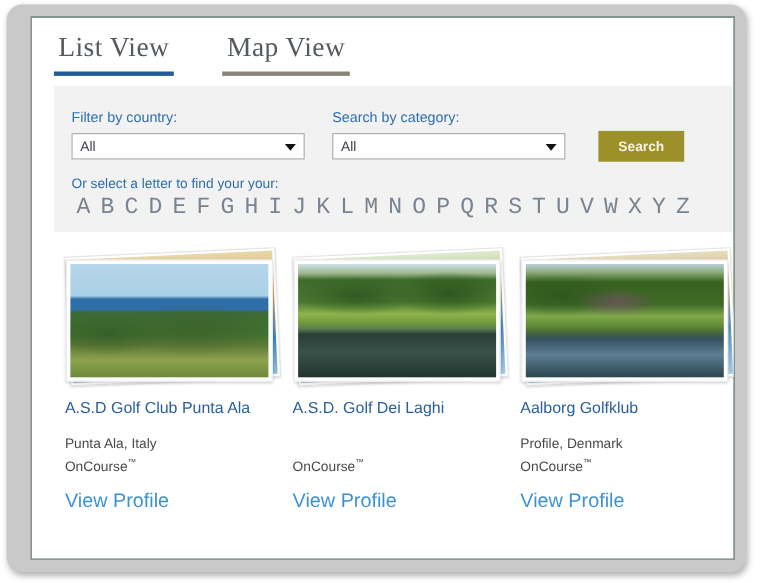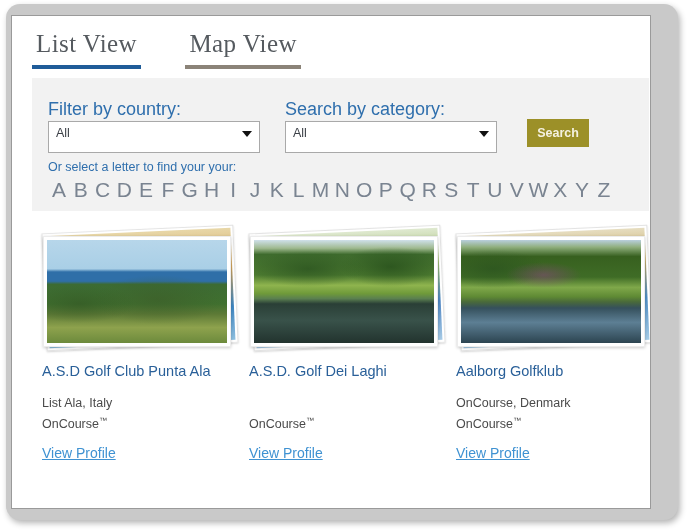--- a/index.html
+++ b/index.html
@@ -19,21 +19,21 @@
     top: 4px;
     width: 672px;
     height: 516px;
     border-radius: 14px;
     background: #c9c9c9;
     box-shadow: 2px 3px 6px rgba(0,0,0,0.30);
     overflow: hidden;
   }
   #frame-inner {
     position: absolute;
-    left: 5px;
+    left: 22px;
     top: 11px;
     width: 640px;
     height: 494px;
     background: #14532d;
     border: 1px solid #9a9a9a;
     box-sizing: border-box;
     overflow: hidden;
   }
 
   #page {
@@ -70,29 +70,29 @@
   #filter-panel {
     position: absolute;
     left: 20px;
     top: 62px;
     width: 617px;
     height: 133px;
     background: #f2f2f2;
   }
   .filter-label {
     position: absolute;
-    font-size: 18px;
+    font-size: 13px;
     color: #2f6fad;
   }
   #country-label  { left: 16px; top: 21px; }
   #category-label { left: 253px; top: 21px; }
 
   .sel {
     position: absolute;
-    height: 32px;
+    height: 24px;
     background: #ffffff;
     border: 1px solid #a9a9a9;
     box-sizing: border-box;
     font-size: 12.5px;
     color: #333a44;
     cursor: pointer;
   }
   .sel .sel-val {
     position: absolute;
     left: 7px;
@@ -109,21 +109,21 @@
     border-right: 5px solid transparent;
     border-top: 6px solid #111111;
   }
   #country-select  { left: 16px;  top: 43px; width: 212px; }
   #category-select { left: 253px; top: 43px; width: 212px; }
 
   #search-button {
     position: absolute;
     left: 495px;
     top: 41px;
-    width: 62px;
+    width: 78px;
     height: 28px;
     background: #9c9028;
     border: none;
     color: #f4f1e0;
     font-size: 12.5px;
     font-family: "Liberation Sans", sans-serif;
     font-weight: bold;
     cursor: pointer;
     padding: 0;
   }
@@ -133,21 +133,21 @@
     left: 16px;
     top: 82px;
     font-size: 12.5px;
     color: #2f6fad;
   }
   #alphabet {
     position: absolute;
     left: 16px;
     top: 100px;
     width: 585px;
-    font-family: Liberation Sans, sans-serif;
+    font-family: Liberation Mono, monospace;
     font-size: 21px;
     color: #7a8491;
     letter-spacing: 0px;
     white-space: nowrap;
   }
   #alphabet .letter {
     display: inline-block;
     width: 21.8px;
     text-align: center;
     cursor: pointer;
@@ -231,24 +231,23 @@
     width: 200px;
     font-size: 12.5px;
     line-height: 17px;
     color: #4a4a4a;
   }
   .card-meta .tm { font-size: 8px; vertical-align: super; }
   .card-link {
     position: absolute;
     top: 222px;
     left: 2px;
-    font-size: 14px;
+    font-size: 18px;
     color: #3f92d2;
     cursor: pointer;
-    text-decoration: underline;
   }
 
   
   .scene-sea {
     background:
       radial-gradient(ellipse 60% 40% at 62% 58%, rgba(60,90,40,0.55) 0%, rgba(60,90,40,0) 60%),
       radial-gradient(ellipse 50% 30% at 18% 62%, rgba(50,85,35,0.6) 0%, rgba(50,85,35,0) 62%),
       linear-gradient(to bottom,
         #b7d6ea 0%, #a9cfe6 28%,
         #2f6fa8 31%, #2f6fa8 40%,
@@ -322,21 +321,21 @@
           <div class="photo-stack">
             <div class="photo-back">
               <div class="photo-back-img strip-sea"></div>
             </div>
             <div class="photo-front">
               <div class="photo-front-img scene-sea"></div>
             </div>
           </div>
           <div class="card-title">A.S.D Golf Club Punta Ala</div>
           <div class="card-meta">
-            <span>List Ala, Italy</span><br>
+            <span>Punta Ala, Italy</span><br>
             <span>OnCourse</span><span class="tm">™</span>
           </div>
           <div class="card-link">View Profile</div>
         </div>
 
         <div class="card" id="card-1">
           <div class="photo-stack">
             <div class="photo-back">
               <div class="photo-back-img strip-lake"></div>
             </div>
@@ -356,21 +355,21 @@
           <div class="photo-stack">
             <div class="photo-back">
               <div class="photo-back-img strip-pond"></div>
             </div>
             <div class="photo-front">
               <div class="photo-front-img scene-pond"></div>
             </div>
           </div>
           <div class="card-title">Aalborg Golfklub</div>
           <div class="card-meta">
-            <span>OnCourse, Denmark</span><br>
+            <span>Profile, Denmark</span><br>
             <span>OnCourse</span><span class="tm">™</span>
           </div>
           <div class="card-link">View Profile</div>
         </div>
 
       </div>
 
     </div>
   </div>
 </div>

